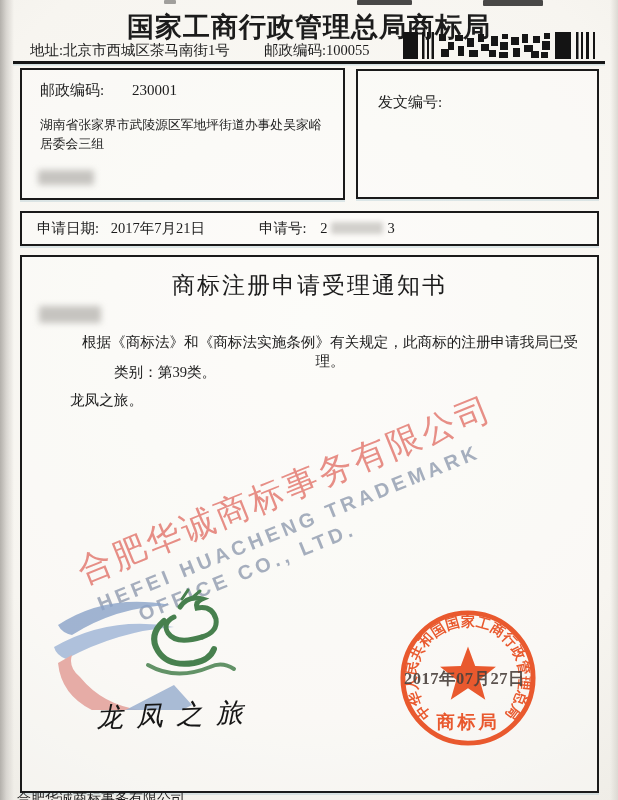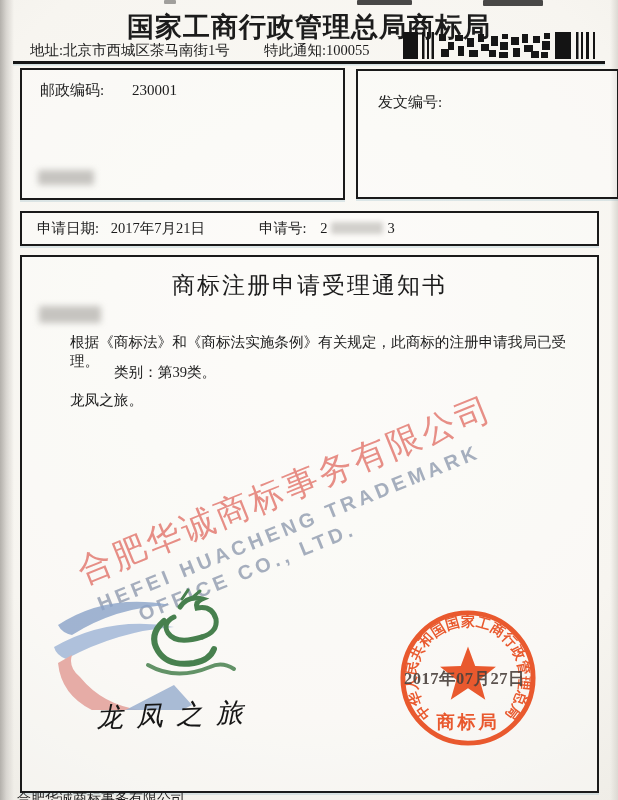--- a/index.html
+++ b/index.html
@@ -21,21 +21,21 @@
   .addr-row{position:absolute;left:0;top:41px;width:618px;font-size:14.5px;}
   .addr{position:absolute;left:18px;top:0;margin-left:12px;}
   .postal{position:absolute;left:264px;top:0;}
   .barcode{position:absolute;left:403px;top:-9px;}
   .rule{position:absolute;left:13px;top:61px;width:592px;height:2.5px;background:#161616;
     box-shadow:0 1.5px 0 rgba(130,175,190,.3);}
 
   .box{position:absolute;border:2px solid #1a1a1a;background:rgba(255,255,255,.35);
     box-shadow:0 2px 0 rgba(130,175,190,.25);}
   .recipient-box{left:20px;top:68px;width:321px;height:128px;}
-  .dispatch-box{left:356px;top:69px;width:239px;height:126px;padding-left:20px;}
+  .dispatch-box{left:356px;top:69px;width:239px;height:126px;}
   .app-bar{left:20px;top:211px;width:575px;height:31px;text-align:right;}
   .main-box{left:20px;top:255px;width:575px;height:534px;}
 
   .recipient-postal{position:absolute;left:18px;top:11px;font-size:15px;}
   .recipient-postal b{font-weight:normal;margin-left:24px;}
   .recipient-address{position:absolute;left:18px;top:46px;width:293px;
     font-size:12.8px;line-height:1.45;}
   .blur-blob{position:absolute;background:#c6c4c0;filter:blur(3px);border-radius:2px;}
   .recipient-name{left:16px;top:100px;width:56px;height:15px;}
 
@@ -46,21 +46,21 @@
 
   .app-date{position:absolute;left:15px;top:6px;font-size:14.5px;}
   .app-date b{font-weight:normal;margin-left:8px;}
   .app-number{position:absolute;left:237px;top:6px;font-size:14.5px;}
   .app-number b{font-weight:normal;margin-left:10px;}
   .app-number .blur-inline{width:52px;margin:0 4px;}
 
   .notice-title{position:absolute;left:0;top:13px;width:100%;text-align:center;
     font-size:23px;letter-spacing:2px;}
   .addressee{left:17px;top:49px;width:62px;height:17px;}
-  .notice-body{position:absolute;left:48px;top:76px;width:520px;font-size:14.6px;}
+  .notice-body{position:absolute;left:48px;top:76px;width:520px;font-size:14.6px;text-align:center;}
   .notice-category{position:absolute;left:48px;top:106px;font-size:14.6px;margin-left:44px;}
   .notice-closing{position:absolute;left:48px;top:134px;font-size:14.6px;}
 
   
   .watermark{position:absolute;left:70px;top:452px;width:515px;
     transform:rotate(-22deg);transform-origin:50% 50%;pointer-events:none;}
   .wm-cn{font-size:34px;letter-spacing:3px;color:rgba(226,118,108,.82);white-space:nowrap;}
   .wm-en{font-family:"Liberation Sans","DejaVu Sans",sans-serif;font-weight:bold;
     font-size:20px;letter-spacing:4px;color:rgba(149,160,179,.85);white-space:nowrap;}
   .wm-en1{margin:2px 0 0 6px;}
@@ -83,21 +83,21 @@
 
 <div class="scan-edge-left"></div>
 <div class="scan-edge-right"></div>
 <div class="scan-mark" style="left:357px;top:0;width:55px;height:5px;"></div>
 <div class="scan-mark" style="left:483px;top:0;width:60px;height:6px;"></div>
 <div class="scan-mark" style="left:164px;top:0;width:12px;height:4px;opacity:.4;"></div>
 
 <div class="issuer-title">国家工商行政管理总局商标局</div>
 <div class="addr-row">
   <span class="addr">地址:北京市西城区茶马南街1号</span>
-  <span class="postal">特此通知:100055</span>
+  <span class="postal">邮政编码:100055</span>
   <span class="barcode">
     <svg width="196" height="28" viewBox="0 0 196 28">
       <defs>
           <filter id="bz">
             <feGaussianBlur stdDeviation="0.7"></feGaussianBlur>
           </filter>
         </defs>
       <g fill="#141414">
         <rect x="0" y="0" width="15" height="27"></rect>
         <rect x="19" y="0" width="2.5" height="27"></rect>
@@ -139,20 +139,21 @@
     </svg>
   </span>
 </div>
 <div class="rule"></div>
 
 <div class="box recipient-box">
   <div class="recipient-postal">
     <span>邮政编码:</span>
     <b>230001</b>
   </div>
+  <div class="recipient-address">湖南省张家界市武陵源区军地坪街道办事处吴家峪居委会三组</div>
   <div class="blur-blob recipient-name"></div>
 </div>
 
 <div class="box dispatch-box">
   <div class="dispatch-label">发文编号:</div>
 </div>
 
 <div class="box app-bar">
   <div class="app-date">
     <span>申请日期:</span>

